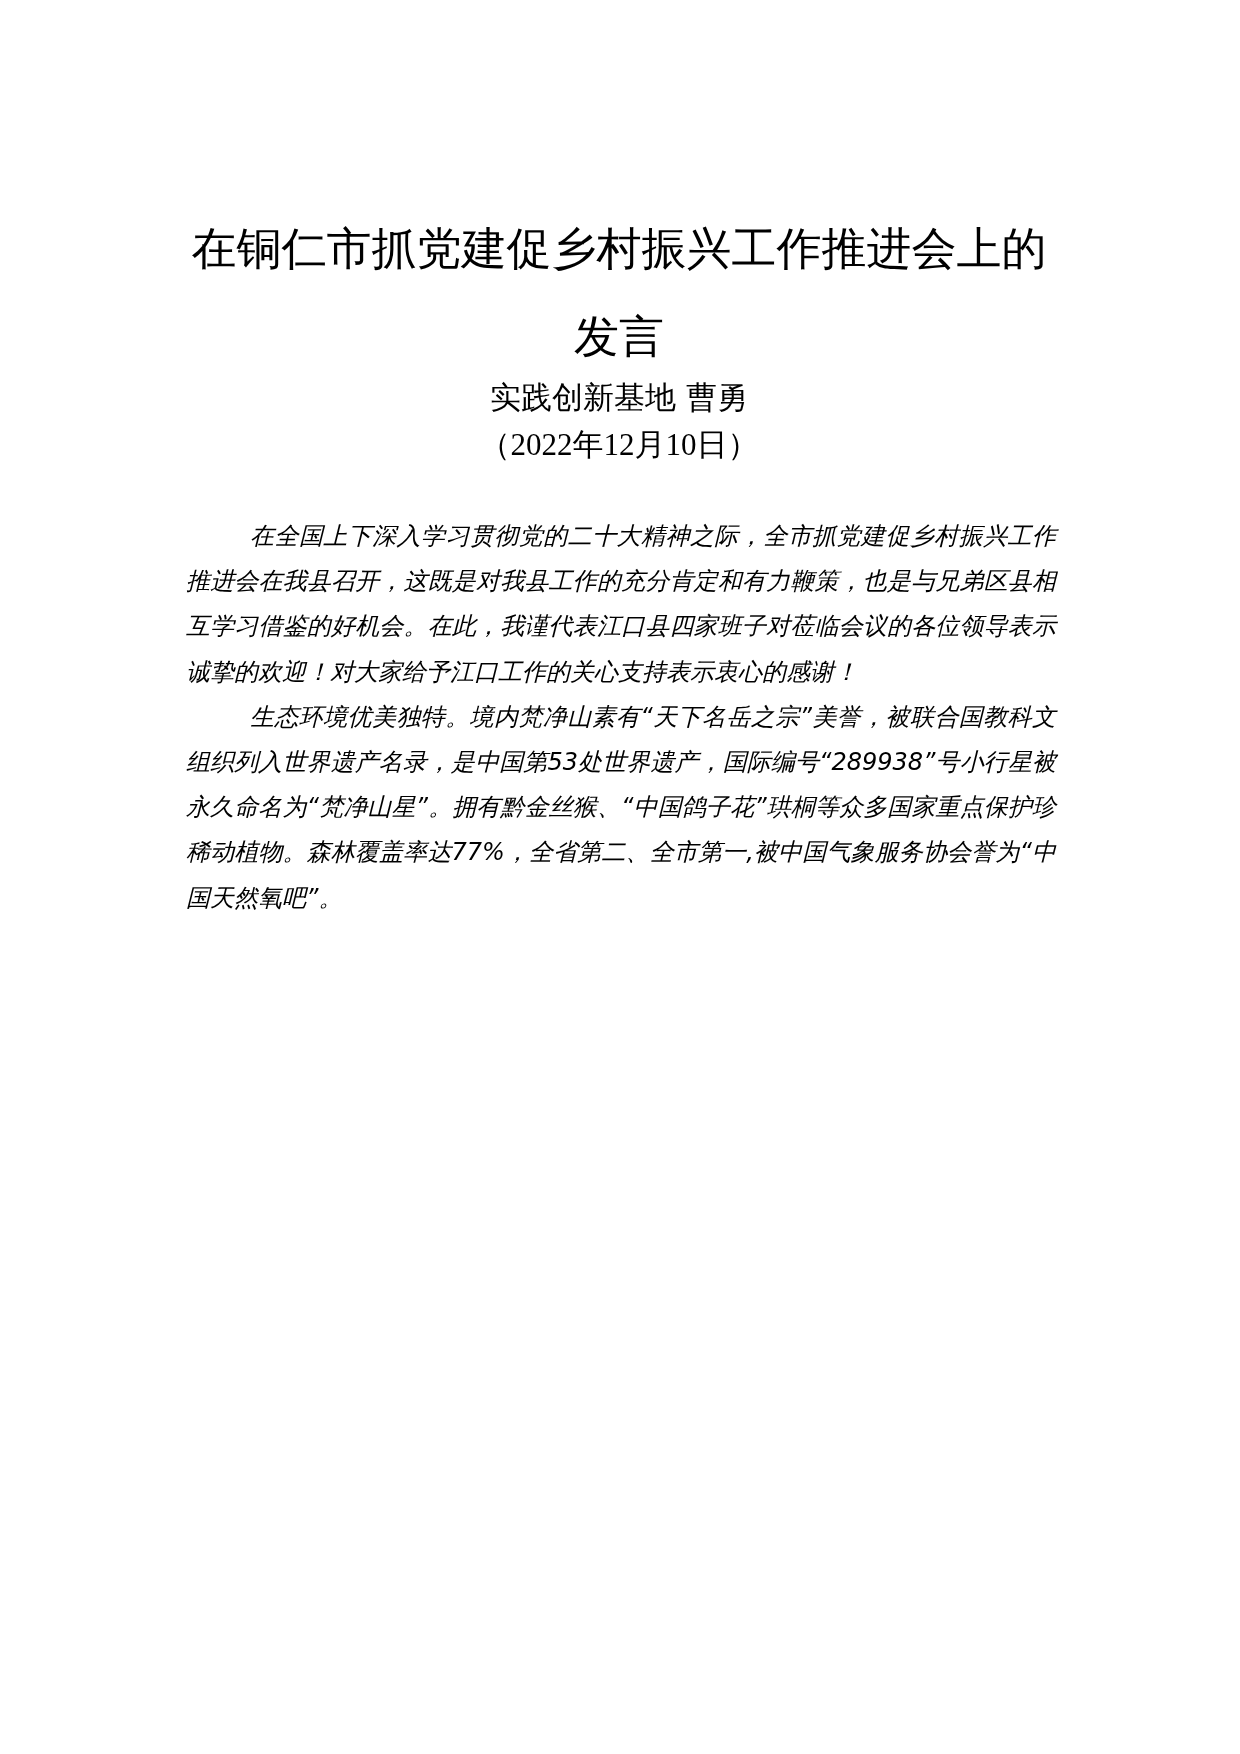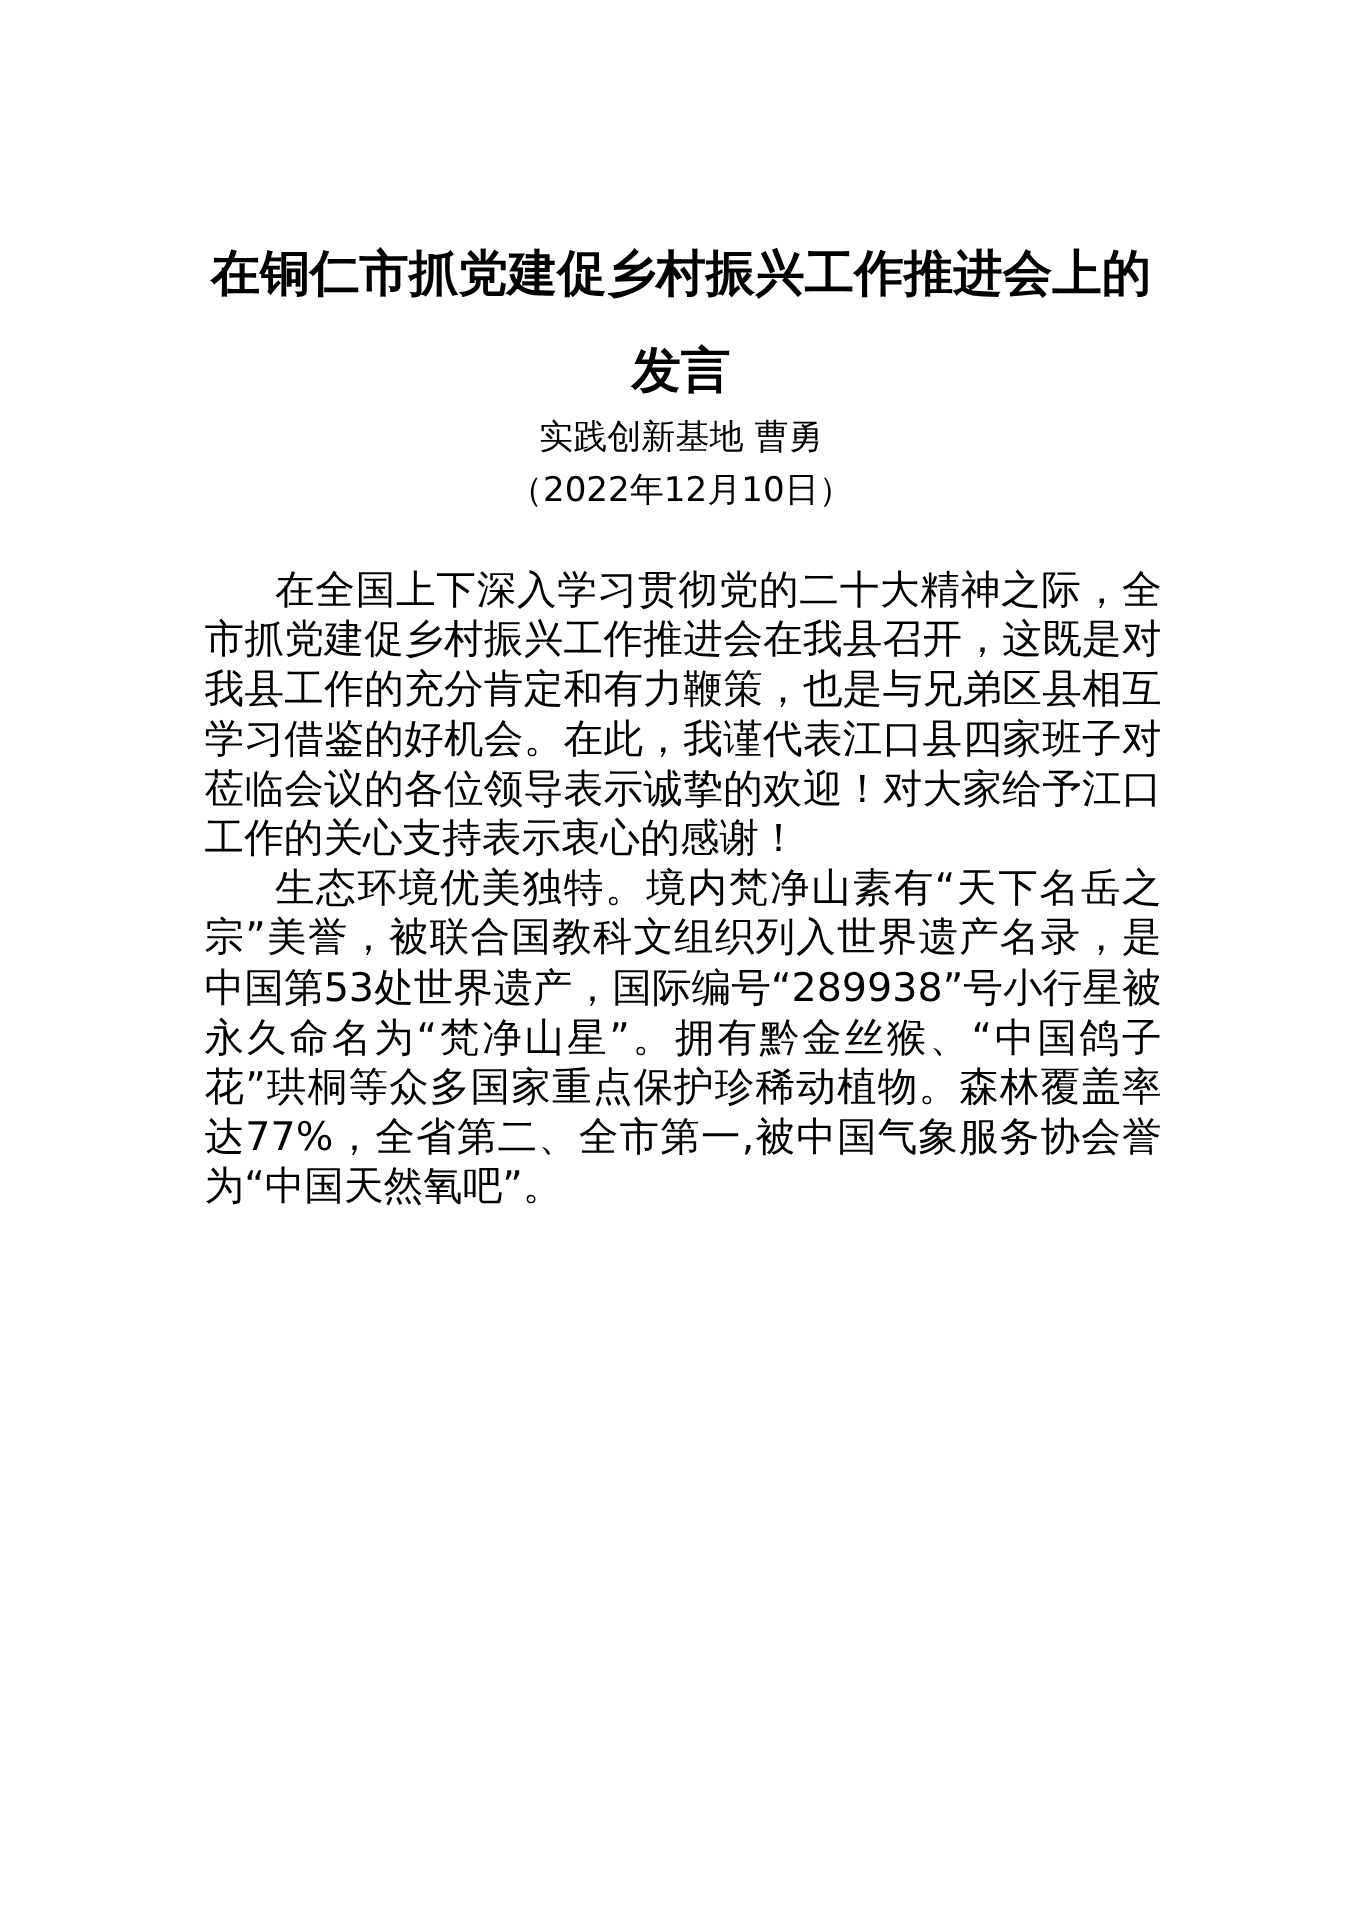--- a/index.html
+++ b/index.html
@@ -20,46 +20,48 @@
     .title {
       position: absolute;
       left: 186px;
       width: 866px;
       top: 205px;
       text-align: center;
       font-size: 45px;
       line-height: 88px;
       letter-spacing: 0px;
       margin: 0;
-      font-weight: bold;
+      font-weight: normal;
     }
     .author {
       position: absolute;
       left: 186px; width: 866px;
       top: 375px;
       text-align: center;
       font-size: 31px;
       line-height: 44px;
     }
     .date {
       position: absolute;
       left: 186px; width: 866px;
       top: 423px;
       text-align: center;
       font-size: 31px;
       line-height: 44px;
+      font-family: Liberation Serif, serif;
     }
     .body {
       position: absolute;
       left: 186px;
       top: 514px;
       width: 870px;
-      font-size: 36px;
+      font-size: 24px;
       line-height: 45.2px;
       text-align: justify;
+      font-style: italic;
     }
     .body p {
       margin: 0;
       text-indent: 64px;
     }
   </style>
 </head>
 <body>
 
 <div class="page">

